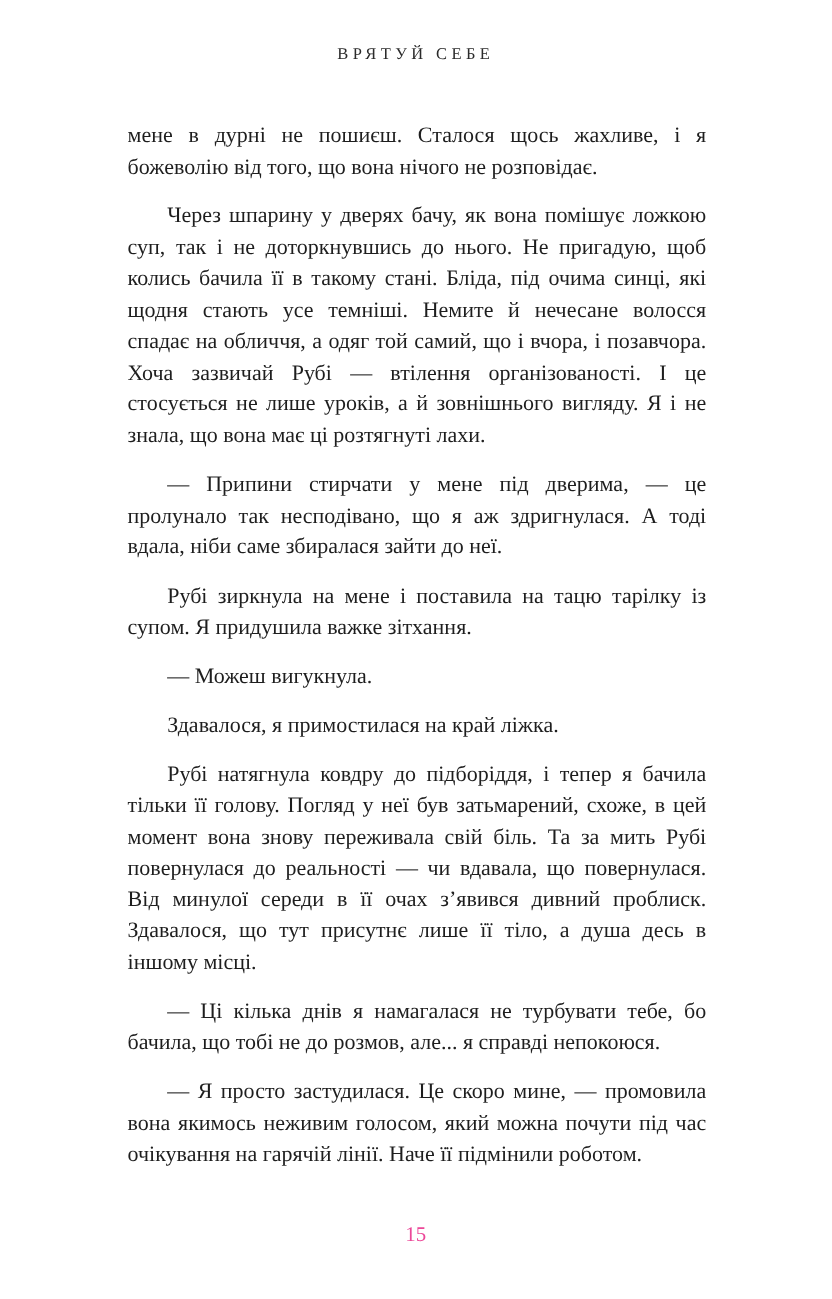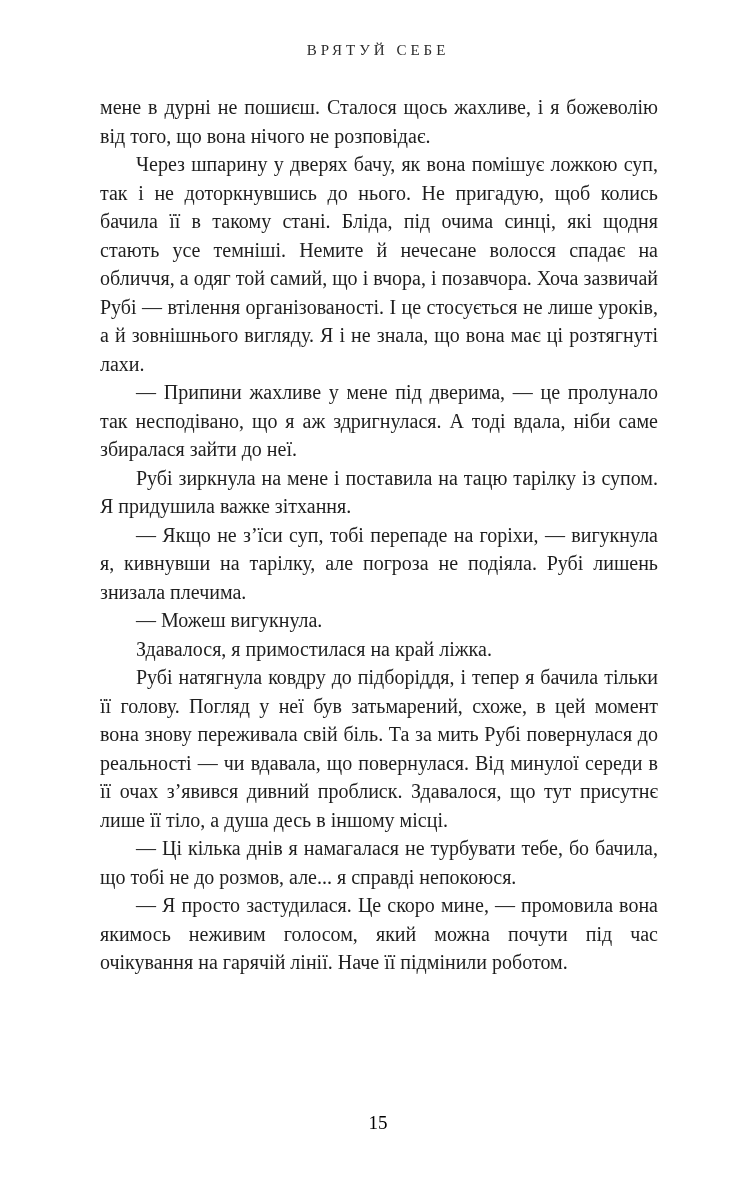--- a/index.html
+++ b/index.html
@@ -33,49 +33,48 @@
     top: 93px;
     left: 100px;
     width: 558px;
     font-size: 20px;
     line-height: 28.5px;
     text-align: justify;
     hyphens: auto;
     -webkit-hyphens: auto;
   }
   .page-body p {
-    margin: 0;
+    margin: 16px;
     text-indent: 36px;
   }
   .page-body p.no-indent {
     text-indent: 0;
   }
   .page-number {
     position: absolute;
     top: 1112px;
     left: 0;
     width: 100%;
     text-align: center;
     font-size: 19px;
-    color: #000000;
+    color: #ec4899;
   }
 </style>
 </head>
 <body>
 
 <div class="page">
 
   <div class="running-header">ВРЯТУЙ СЕБЕ</div>
 
   <div class="page-body">
     <p class="no-indent">мене в дурні не пошиєш. Сталося щось жахливе, і я божеволію від того, що вона нічого не розповідає.</p>
     <p>Через шпарину у дверях бачу, як вона помішує ложкою суп, так і не доторкнувшись до нього. Не пригадую, щоб колись бачила її в такому стані. Бліда, під очима синці, які щодня стають усе темніші. Немите й нечесане волосся спадає на обличчя, а одяг той самий, що і вчора, і позавчора. Хоча зазвичай Рубі — втілення організованості. І це стосується не лише уроків, а й зовнішнього вигляду. Я і не знала, що вона має ці розтягнуті лахи.</p>
-    <p>— Припини жахливе у мене під дверима, — це пролунало так несподівано, що я аж здригнулася. А тоді вдала, ніби саме збиралася зайти до неї.</p>
+    <p>— Припини стирчати у мене під дверима, — це пролунало так несподівано, що я аж здригнулася. А тоді вдала, ніби саме збиралася зайти до неї.</p>
     <p>Рубі зиркнула на мене і поставила на тацю тарілку із супом. Я придушила важке зітхання.</p>
-    <p>— Якщо не з’їси суп, тобі перепаде на горіхи, — вигукнула я, кивнувши на тарілку, але погроза не подіяла. Рубі лишень знизала плечима.</p>
     <p>— Можеш вигукнула.</p>
     <p>Здавалося, я примостилася на край ліжка.</p>
     <p>Рубі натягнула ковдру до підборіддя, і тепер я бачила тільки її голову. Погляд у неї був затьмарений, схоже, в цей момент вона знову переживала свій біль. Та за мить Рубі повернулася до реальності — чи вдавала, що повернулася. Від минулої середи в її очах з’явився дивний проблиск. Здавалося, що тут присутнє лише її тіло, а душа десь в іншому місці.</p>
     <p>— Ці кілька днів я намагалася не турбувати тебе, бо бачила, що тобі не до розмов, але... я справді непокоюся.</p>
     <p>— Я просто застудилася. Це скоро мине, — промовила вона якимось неживим голосом, який можна почути під час очікування на гарячій лінії. Наче її підмінили роботом.</p>
   </div>
 
   <div class="page-number">15</div>
 
 </div>

